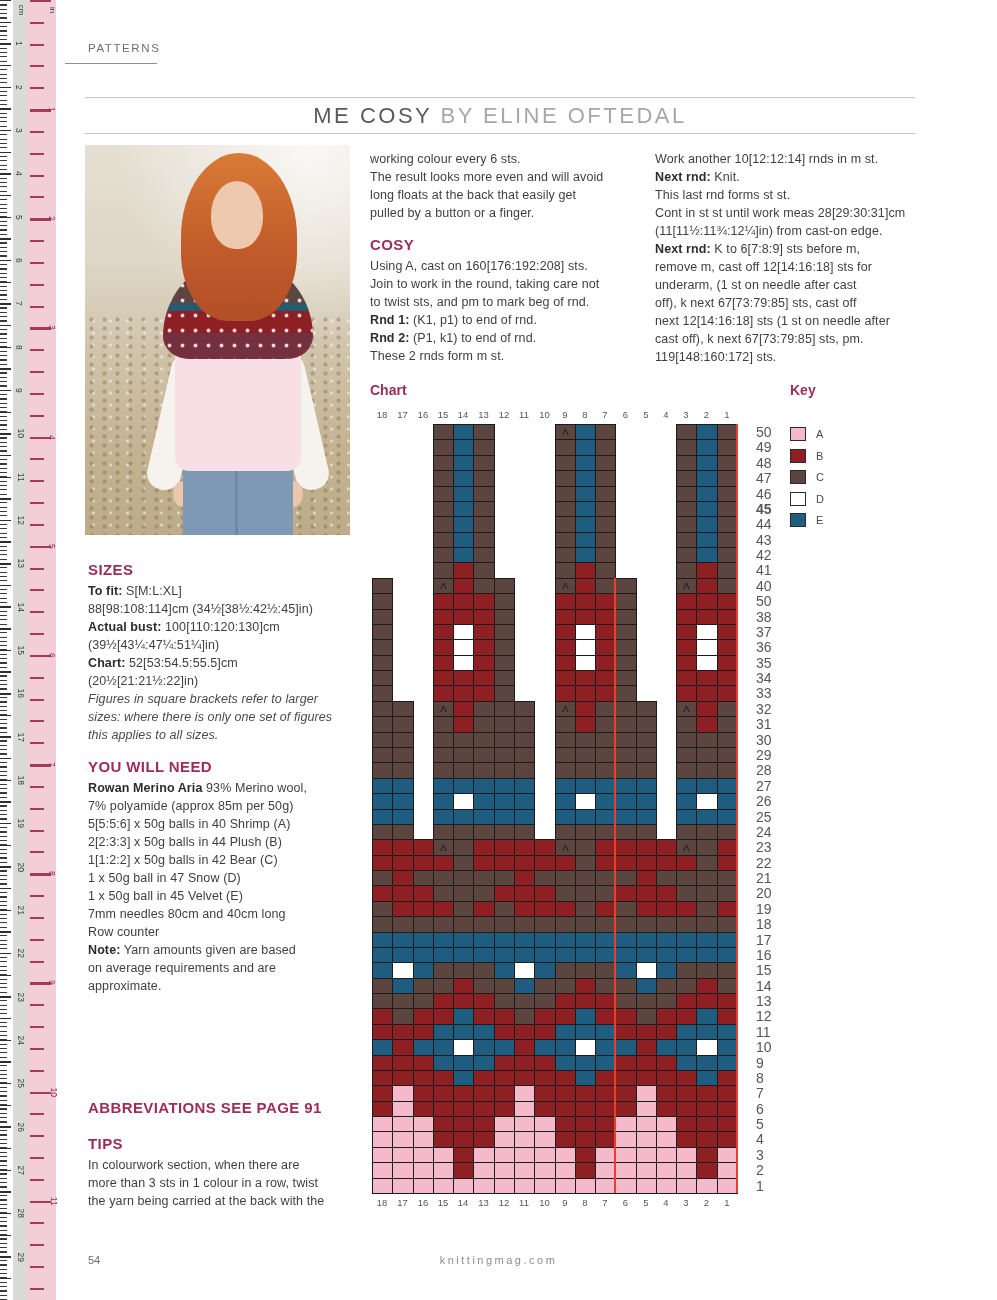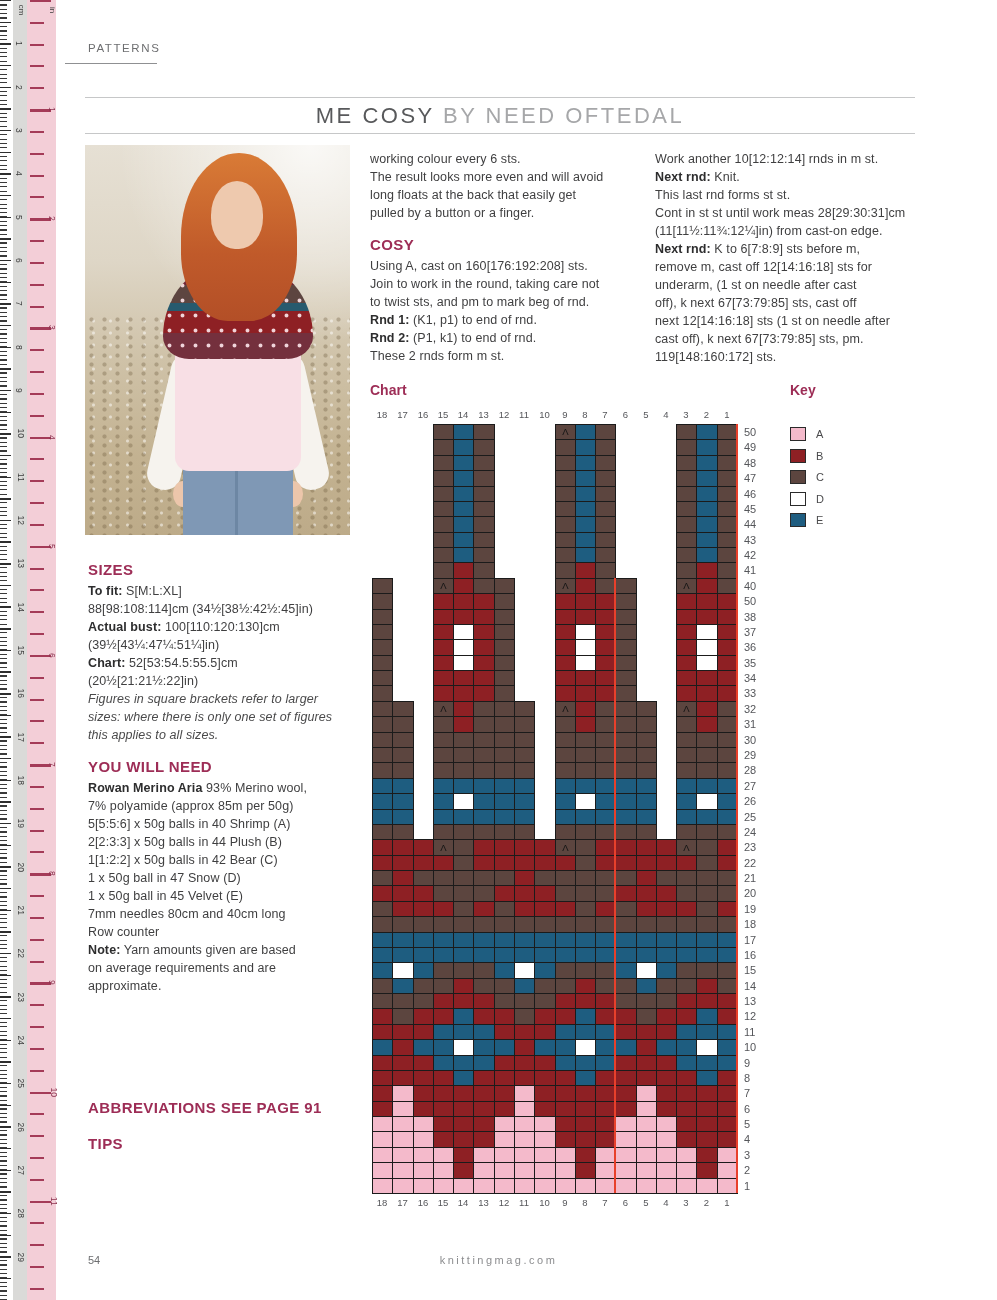--- a/index.html
+++ b/index.html
@@ -74,21 +74,21 @@
 
   
   .chart-title{position:absolute;left:370px;top:382px;font-size:14px;font-weight:bold;color:#9d2d56;}
   .key-title{position:absolute;left:790px;top:382px;font-size:14px;font-weight:bold;color:#9d2d56;}
   .chart-wrap{position:absolute;left:372px;top:424px;width:400px;height:769px;}
   #chart-grid{position:absolute;left:0;top:0;width:365px;height:769px;}
   .ccell{position:absolute;box-sizing:border-box;border:1px solid #1b1b1b;
     display:flex;align-items:center;justify-content:center;font-size:9.5px;color:#151515;line-height:1;}
   .redline{position:absolute;width:2px;background:#e8402b;z-index:5;}
   .cnum{position:absolute;font-size:9.5px;color:#55565a;text-align:center;}
-  .rnum{position:absolute;left:368px;font-size:11px;color:#55565a;display:flex;align-items:center;padding-left:4px;}
+  .rnum{position:absolute;left:380px;font-size:14px;color:#55565a;display:flex;align-items:center;padding-left:4px;}
   #chart-key{position:absolute;left:790px;top:425px;}
   .key-row{position:relative;height:21.6px;}
   .key-swatch{position:absolute;left:0;top:2px;width:16px;height:14px;box-sizing:border-box;border:1px solid #2a2a2a;}
   .key-label{position:absolute;left:26px;top:3px;font-size:11px;color:#4a4a4c;}
 
   
   .footer-page{position:absolute;left:88px;top:1254px;font-size:11px;color:#6d6e70;}
   .footer-site{position:absolute;left:0;top:1254px;width:997px;text-align:center;
     font-size:11px;letter-spacing:2.5px;color:#8c8d8f;}
 </style>
@@ -148,21 +148,21 @@
           <span class="ruler-num ruler-num-in" style="left: 22px; top: 978.44px;">9</span>
           <span class="ruler-num ruler-num-in" style="left: 22px; top: 1087.6px;">10</span>
           <span class="ruler-num ruler-num-in" style="left: 22px; top: 1196.76px;">11</span>
         </div>
     </div>
   </div>
 
   <div class="patterns-label">PATTERNS</div>
   <div class="patterns-rule"></div>
   <div class="title-rule-top"></div>
-  <div class="page-title"><span>ME COSY </span><span class="byline">BY NEED OFTEDAL</span></div>
+  <div class="page-title"><span>ME COSY </span><span class="byline">BY ELINE OFTEDAL</span></div>
   <div class="title-rule-bottom"></div>
 
   <div class="photo">
     <div class="sunglow"></div>
     <div class="pebbles"></div>
     <div class="ph ph-arm-l"></div>
     <div class="ph ph-arm-r"></div>
     <div class="ph ph-hand-l"></div>
     <div class="ph ph-hand-r"></div>
     <div class="ph ph-jeans"></div>
@@ -202,20 +202,25 @@
         <div class="bodyline"><b>Note:</b> Yarn amounts given are based</div>
         <div class="bodyline">on average requirements and are</div>
         <div class="bodyline">approximate.</div>
       </div>
   </div>
   <div class="sec" id="sec-abbr">
     <div class="sec-heading">ABBREVIATIONS SEE PAGE 91</div>
   </div>
   <div class="sec" id="sec-tips">
     <div class="sec-heading">TIPS</div>
+    <div>
+        <div class="bodyline">In colourwork section, when there are</div>
+        <div class="bodyline">more than 3 sts in 1 colour in a row, twist</div>
+        <div class="bodyline">the yarn being carried at the back with the</div>
+      </div>
   </div>
 
   <div class="sec" id="mid-intro">
     <div>
         <div class="bodyline">working colour every 6 sts.</div>
         <div class="bodyline">The result looks more even and will avoid</div>
         <div class="bodyline">long floats at the back that easily get</div>
         <div class="bodyline">pulled by a button or a finger.</div>
       </div>
   </div>
@@ -1009,21 +1014,21 @@
         <div class="ccell" style="left: 345px; top: 754px; width: 21px; height: 16px; background: rgb(244, 186, 203);"></div>
         <div class="redline" style="left: 364px; top: 0px; height: 769px; background: rgb(232, 64, 43);"></div>
         <div class="redline" style="left: 242px; top: 154px; height: 615px; background: rgb(232, 64, 43);"></div>
       </div>
     <div id="chart-row-numbers">
         <div class="rnum" style="top: 0px; height: 15px;">50</div>
         <div class="rnum" style="top: 15px; height: 16px;">49</div>
         <div class="rnum" style="top: 31px; height: 15px;">48</div>
         <div class="rnum" style="top: 46px; height: 16px;">47</div>
         <div class="rnum" style="top: 62px; height: 15px;">46</div>
-        <div class="rnum" style="top: 77px; height: 15px;">45</div>
+        <div class="rnum" style="top: 77px; height: 15px; font-weight: bold;">45</div>
         <div class="rnum" style="top: 92px; height: 16px;">44</div>
         <div class="rnum" style="top: 108px; height: 15px;">43</div>
         <div class="rnum" style="top: 123px; height: 15px;">42</div>
         <div class="rnum" style="top: 138px; height: 16px;">41</div>
         <div class="rnum" style="top: 154px; height: 15px;">40</div>
         <div class="rnum" style="top: 169px; height: 16px;">50</div>
         <div class="rnum" style="top: 185px; height: 15px;">38</div>
         <div class="rnum" style="top: 200px; height: 15px;">37</div>
         <div class="rnum" style="top: 215px; height: 16px;">36</div>
         <div class="rnum" style="top: 231px; height: 15px;">35</div>

